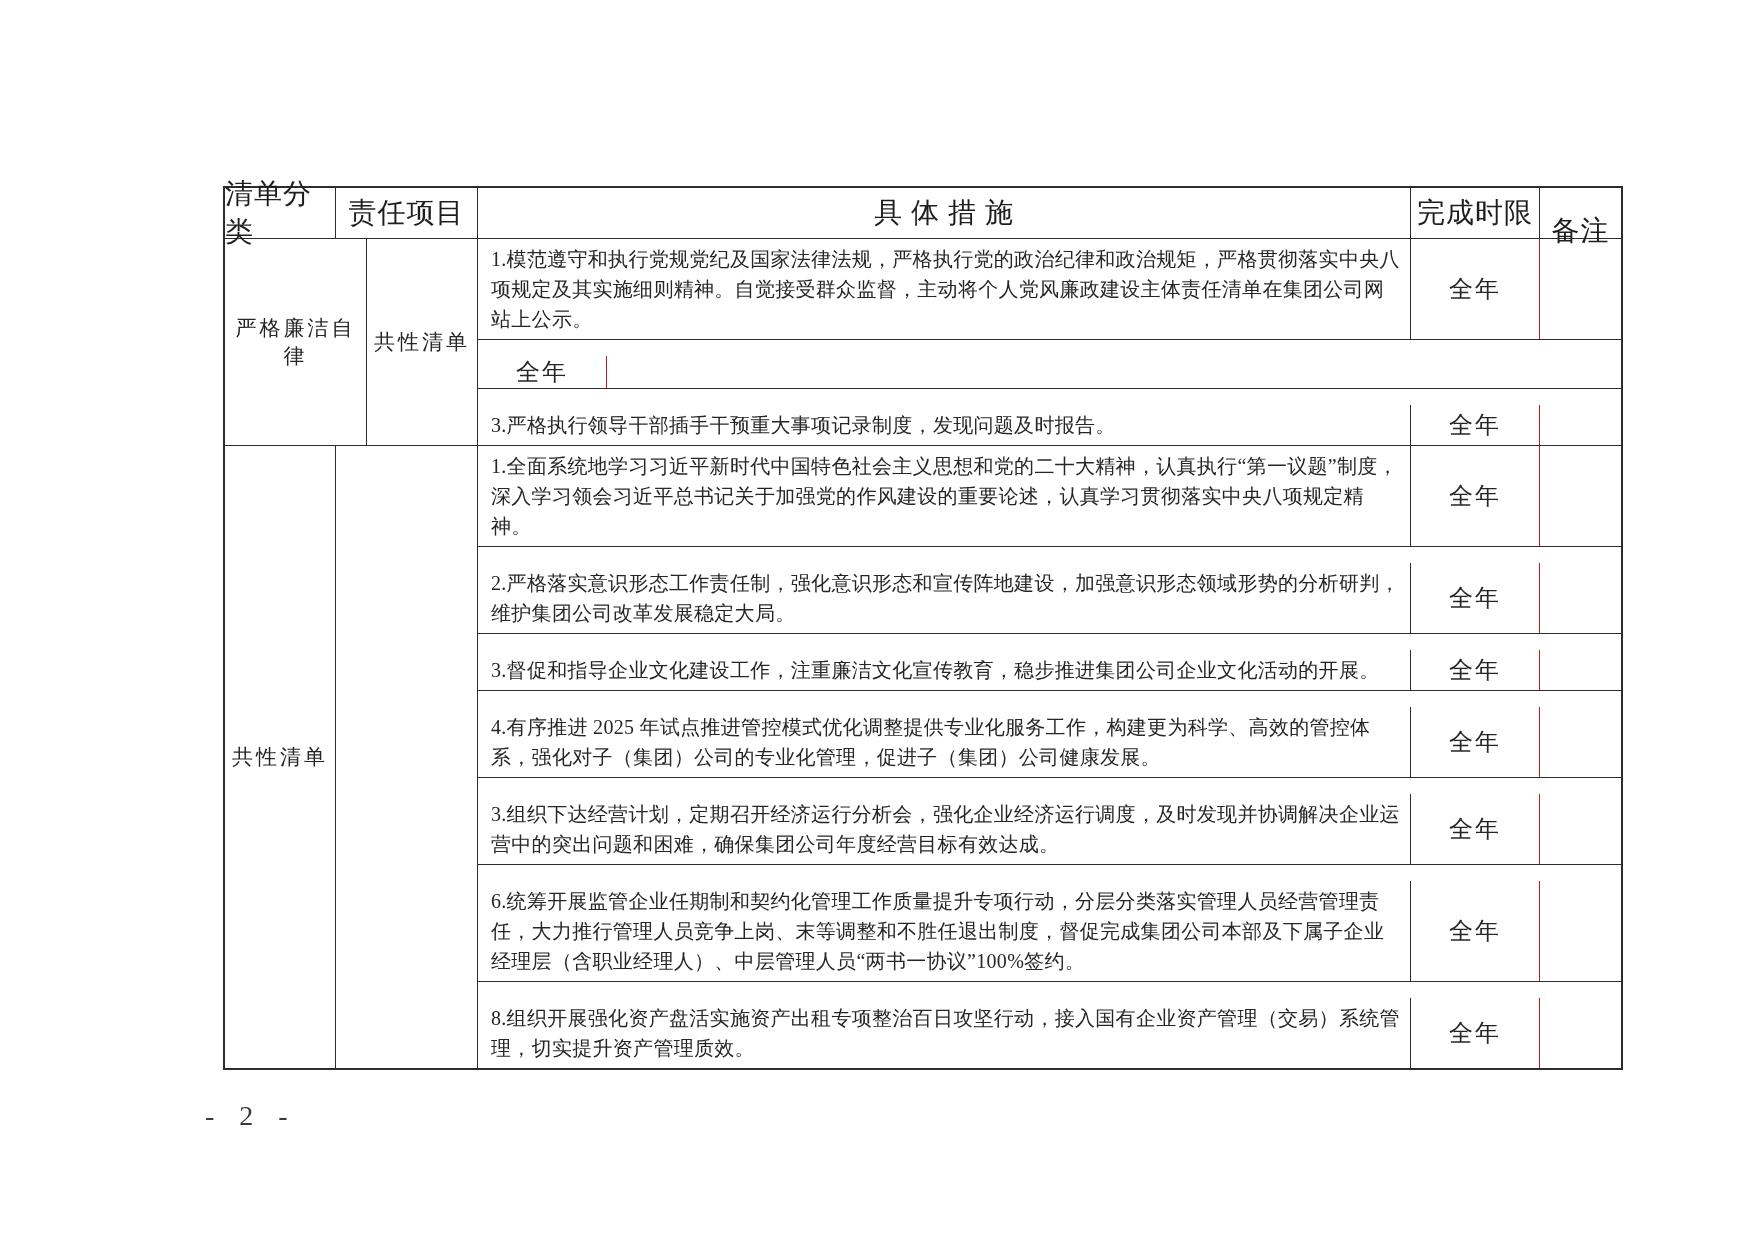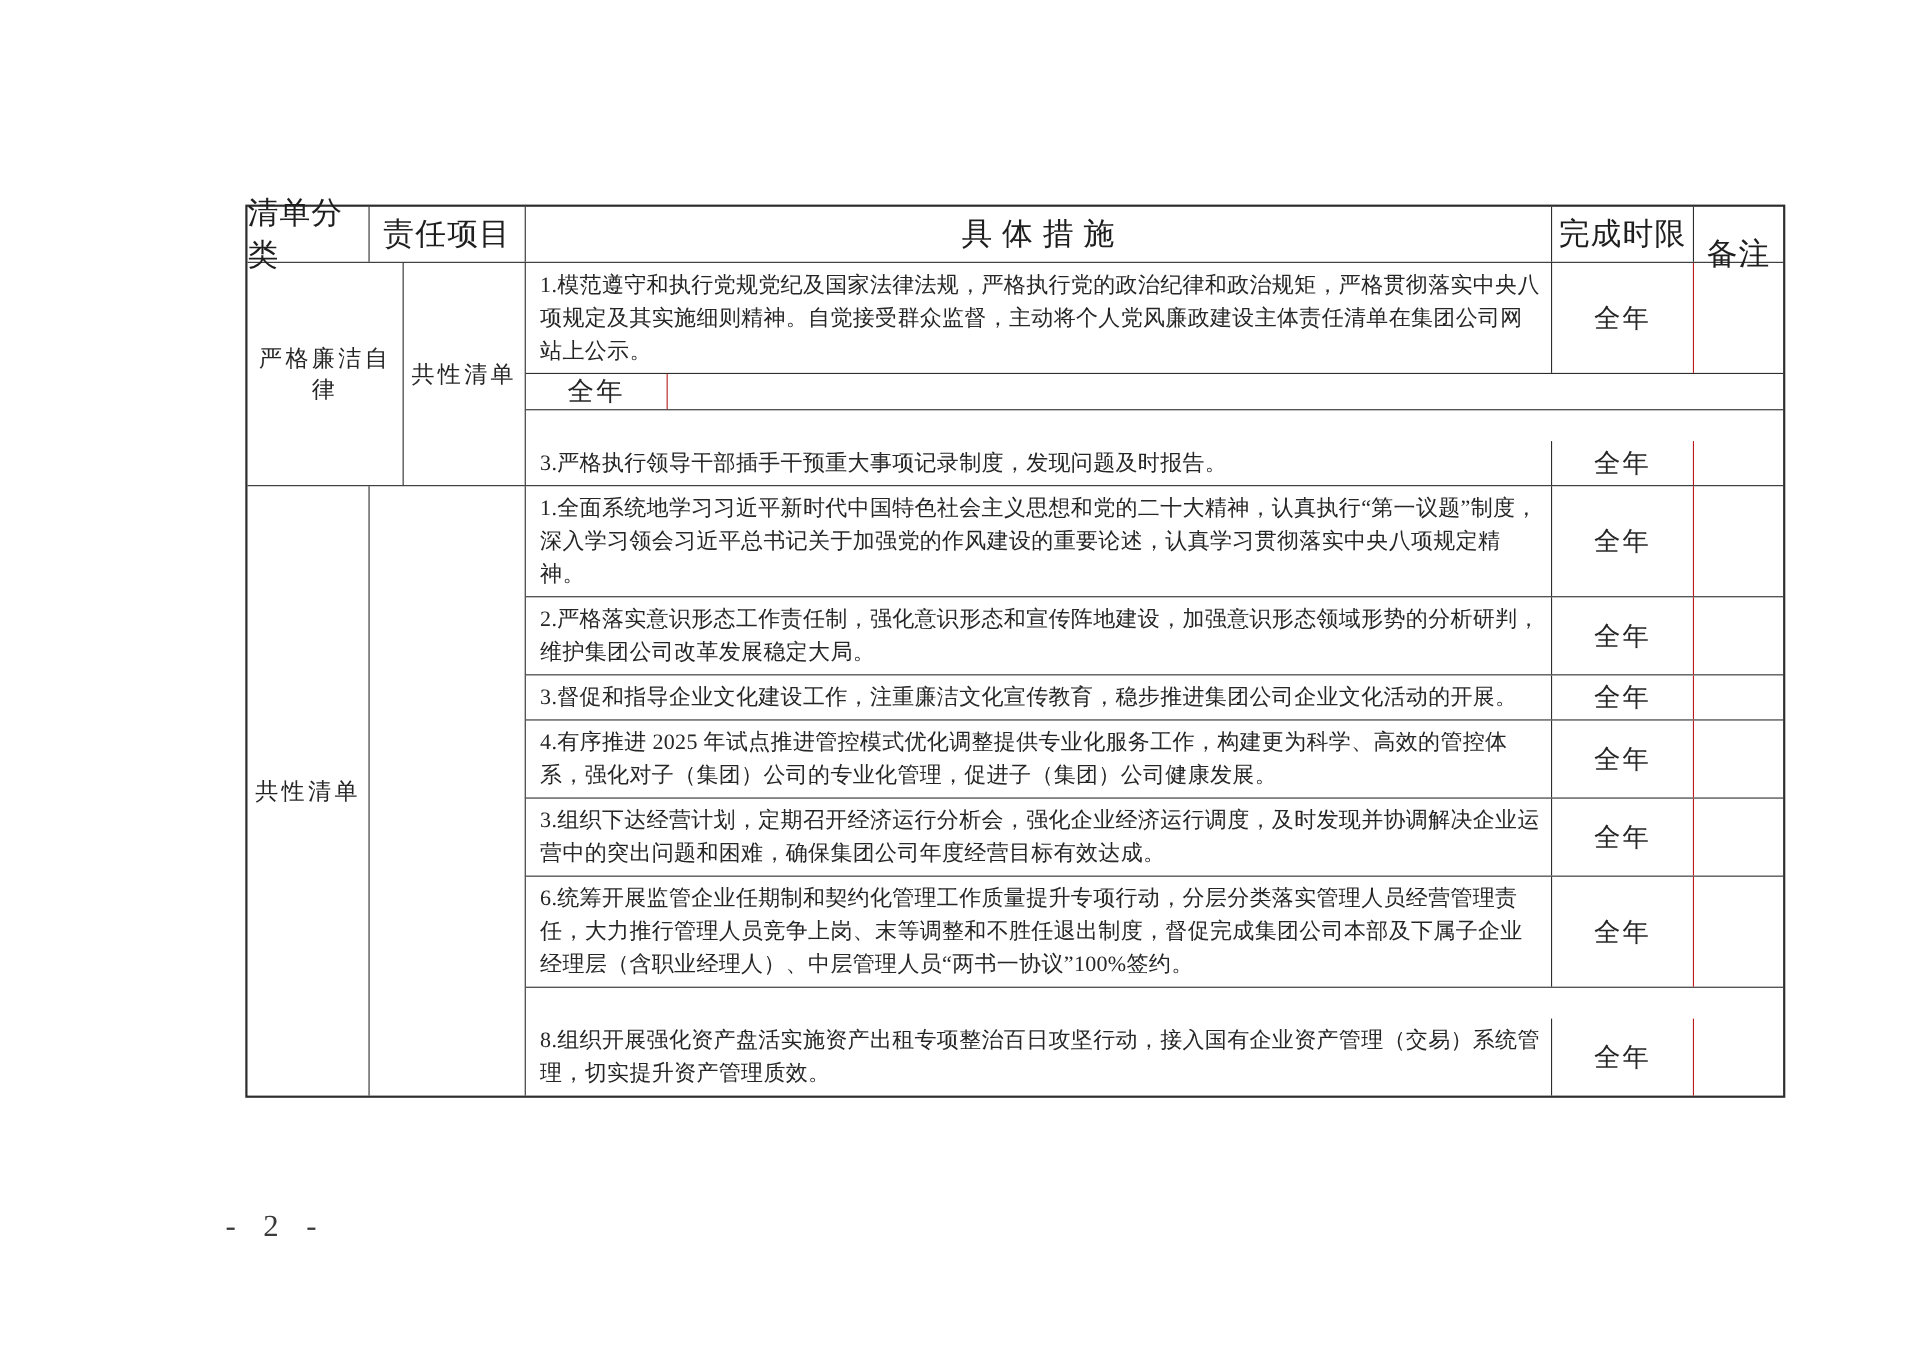--- a/index.html
+++ b/index.html
@@ -43,25 +43,25 @@
 
   
   .section{display:flex;border-bottom:1px solid #2d2d2d;}
   .section.last{border-bottom:none;}
   .sec-cell{
     display:flex;align-items:center;justify-content:center;
     border-right:1px solid #2d2d2d;
     font-size:21px;letter-spacing:3px;color:#262626;
     text-align:center;
   }
-  .sec-rows{flex:1;display:flex;flex-direction:column;}
+  .sec-rows{flex:1;display:flex;flex-direction:column;gap:16px;}
 
   
   .mrow{display:flex;border-bottom:1px solid #2d2d2d;}
-  .mrow.last{border-bottom:none;margin-top:28px;}
+  .mrow.last{border-bottom:none;}
   .m-measure{
     flex:1;
     border-right:1px solid #2d2d2d;
     font-size:20px;line-height:30px;
     padding:5px 10px 5px 13px;
     letter-spacing:0.3px;
     text-align:left;
   }
   .m-deadline{
     width:129px;

